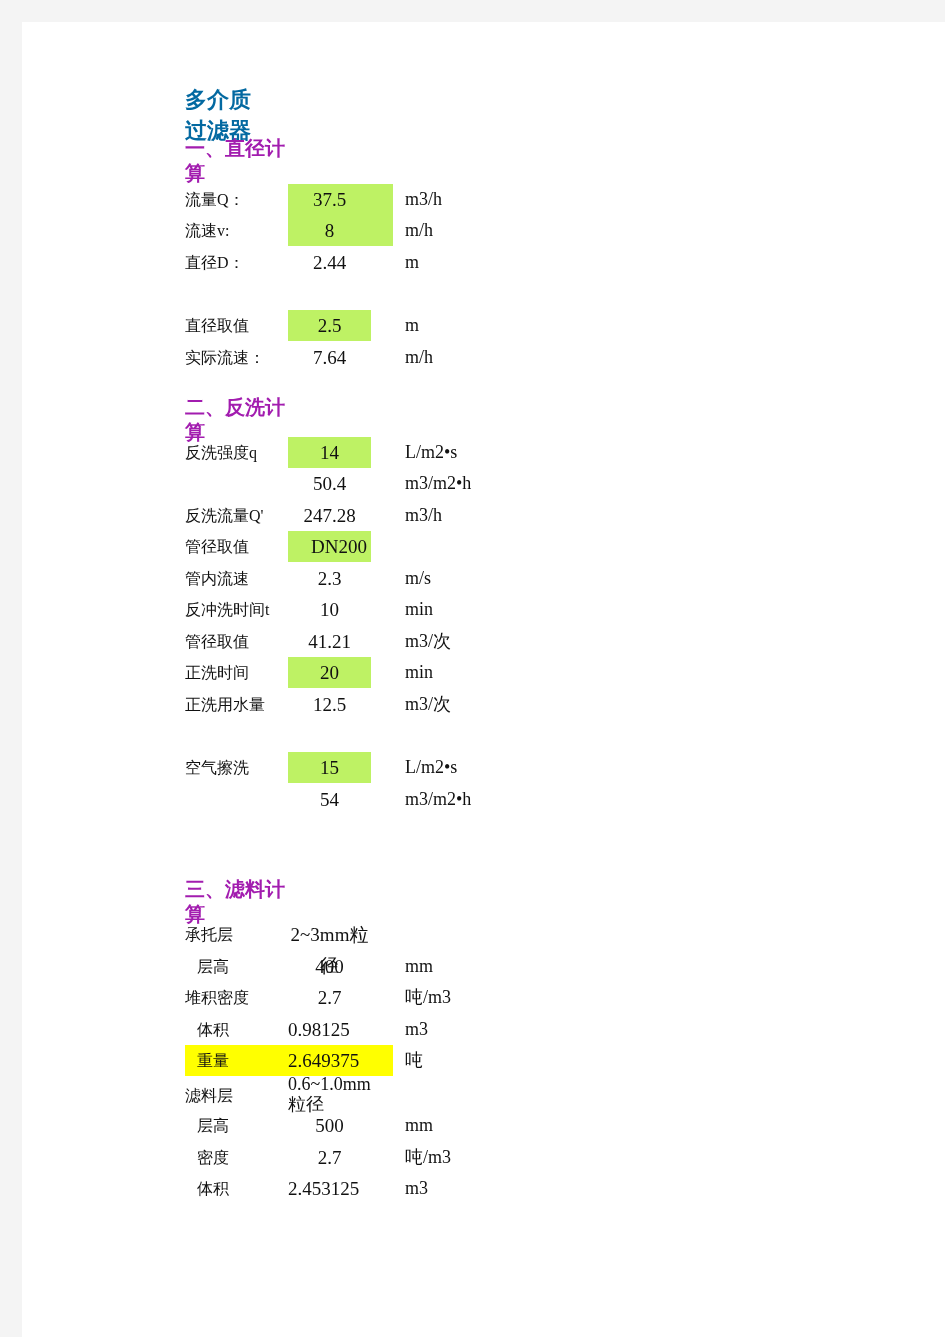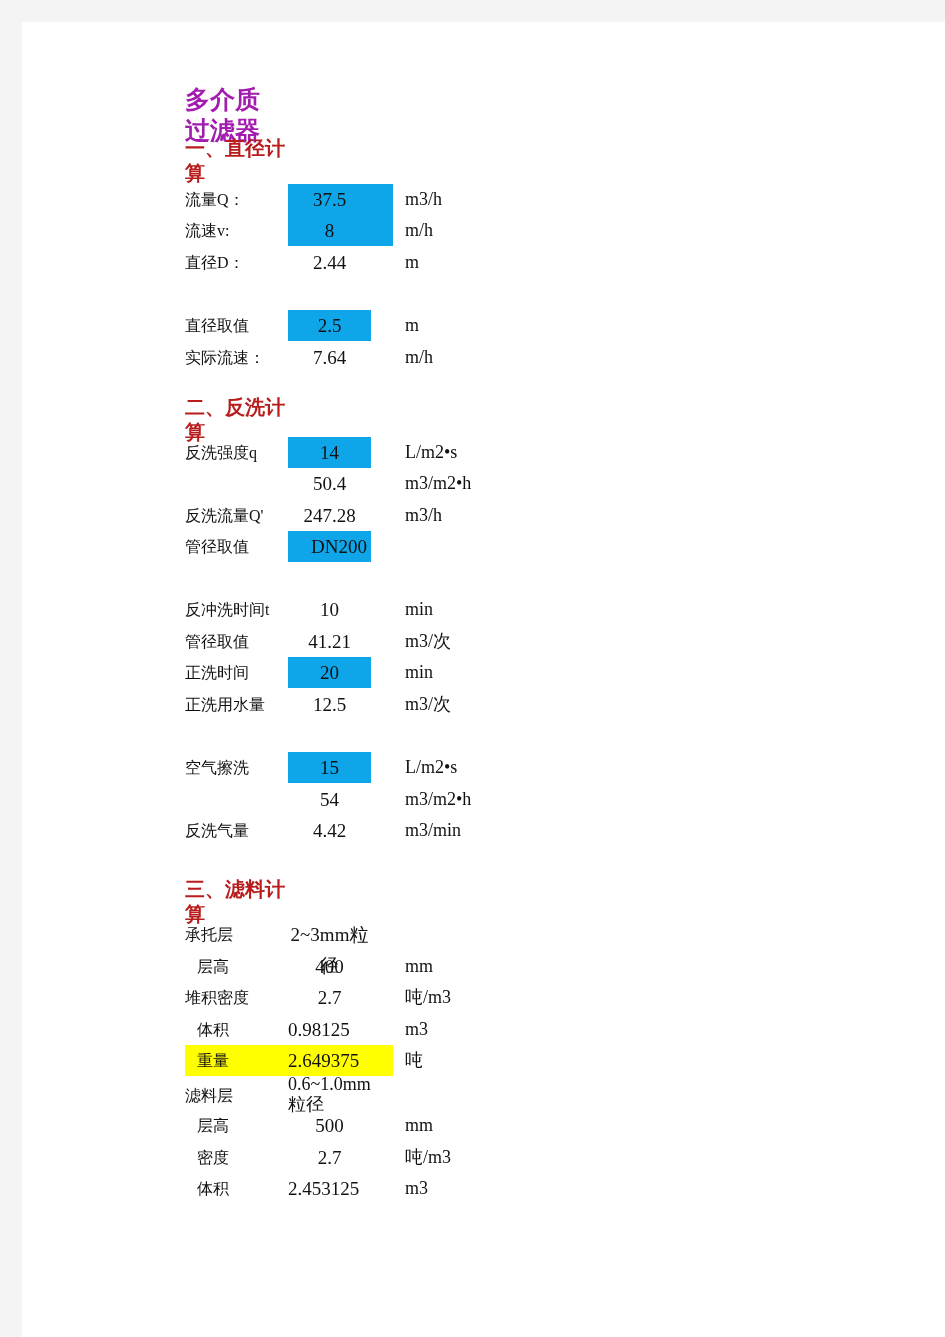--- a/index.html
+++ b/index.html
@@ -72,53 +72,53 @@
     height: 31px;
     line-height: 31px;
     font-size: 18px;
     color: #111111;
     white-space: nowrap;
     margin-left: 7px;
   }
 
   
   .shaded {
-    background: #0ea5e9;
+    background: #bef264;
   }
   
   .highlight-band {
     position: absolute;
     left: 163px;
     width: 208px;
     height: 31px;
     background: #ffff00;
   }
 
   
   .section-heading {
     position: absolute;
     left: 163px;
     width: 180px;
-    color: #b91c1c;
+    color: #a21caf;
     font-weight: bold;
     font-size: 20px;
     line-height: 25px;
     white-space: pre-line;
   }
 
   
   #doc-title {
     position: absolute;
     left: 163px;
     top: 62px;
     width: 140px;
-    font-size: 25px;
+    font-size: 22px;
     font-weight: bold;
     line-height: 31px;
-    color: #a21caf;
+    color: #0369a1;
     white-space: pre-line;
   }
 
   
   .cell-value.two-line {
     line-height: 20px;
     font-size: 18px;
     height: 42px;
     padding-top: 2px;
     box-sizing: border-box;
@@ -188,20 +188,25 @@
     <span class="cell-value">247.28</span>
     <span class="cell-unit">m3/h</span>
   </div>
 
   <div class="row" style="top:509px">
     <span class="cell-label">管径取值</span>
     <span class="cell-value shaded left">DN200</span>
     <span class="cell-unit"></span>
   </div>
 
+  <div class="row" style="top:541px">
+    <span class="cell-label">管内流速</span>
+    <span class="cell-value">2.3</span>
+    <span class="cell-unit">m/s</span>
+  </div>
 
   <div class="row" style="top:572px">
     <span class="cell-label">反冲洗时间t</span>
     <span class="cell-value">10</span>
     <span class="cell-unit">min</span>
   </div>
 
   <div class="row" style="top:604px">
     <span class="cell-label">管径取值</span>
     <span class="cell-value">41.21</span>
@@ -225,25 +230,20 @@
     <span class="cell-value shaded">15</span>
     <span class="cell-unit">L/m2•s</span>
   </div>
 
   <div class="row" style="top:762px">
     <span class="cell-label"></span>
     <span class="cell-value">54</span>
     <span class="cell-unit">m3/m2•h</span>
   </div>
 
-  <div class="row" style="top:793px">
-    <span class="cell-label">反洗气量</span>
-    <span class="cell-value">4.42</span>
-    <span class="cell-unit">m3/min</span>
-  </div>
 
   <div class="section-heading" style="top:855px">三、滤料计
 算</div>
 
   <div class="row" style="top:897px">
     <span class="cell-label">承托层</span>
     <span class="cell-value">2~3mm粒径</span>
     <span class="cell-unit"></span>
   </div>
 

